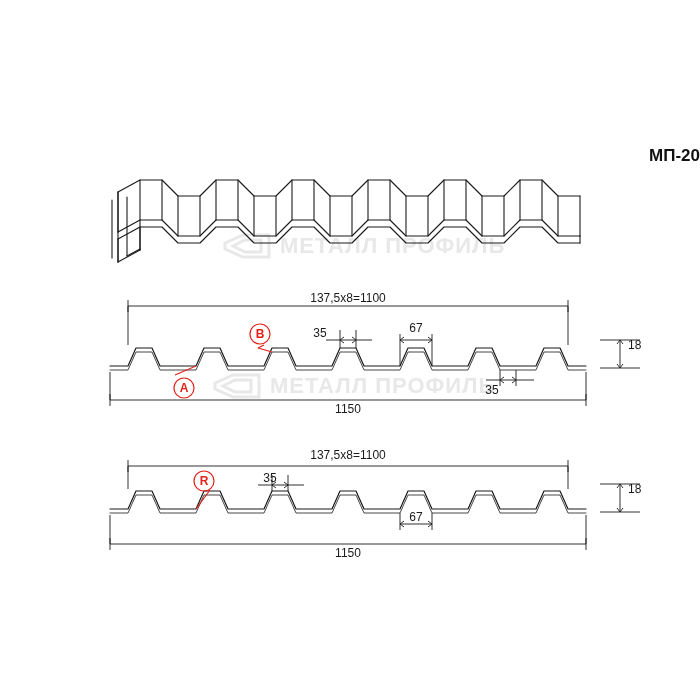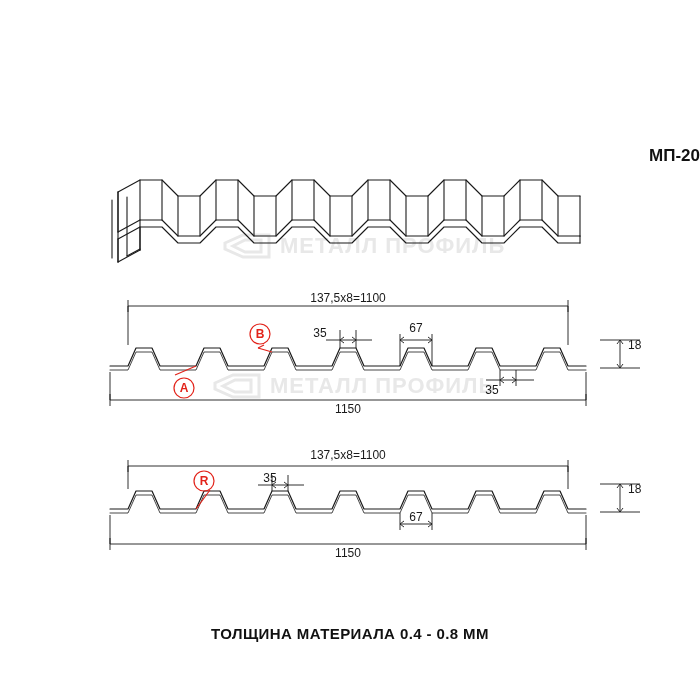--- a/index.html
+++ b/index.html
@@ -72,21 +72,20 @@
     font-family: "Liberation Sans", sans-serif;
     letter-spacing: 1px;
   }
 </style>
 </head>
 <body>
 
 <div class="page">
 
   <div class="subtitle">МП-20</div>
-  <div class="footnote">ТОЛЩИНА МАТЕРИАЛА 0.4 - 0.8 ММ</div>
 
   <div class="drawing">
     <svg width="700" height="700" viewBox="0 0 700 700" xmlns="http://www.w3.org/2000/svg">
 
       <g>
 
         <g transform="translate(225,235)" opacity="1">
           <g>
             <path d="M0 8 L18 0 L44 0 L44 22 L18 22 L0 14 Z" fill="none" stroke="#e8e8e8" stroke-width="3"></path>
             <path d="M8 11 L20 5 L36 5 L36 17 L20 17 Z" fill="none" stroke="#e8e8e8" stroke-width="3"></path>

